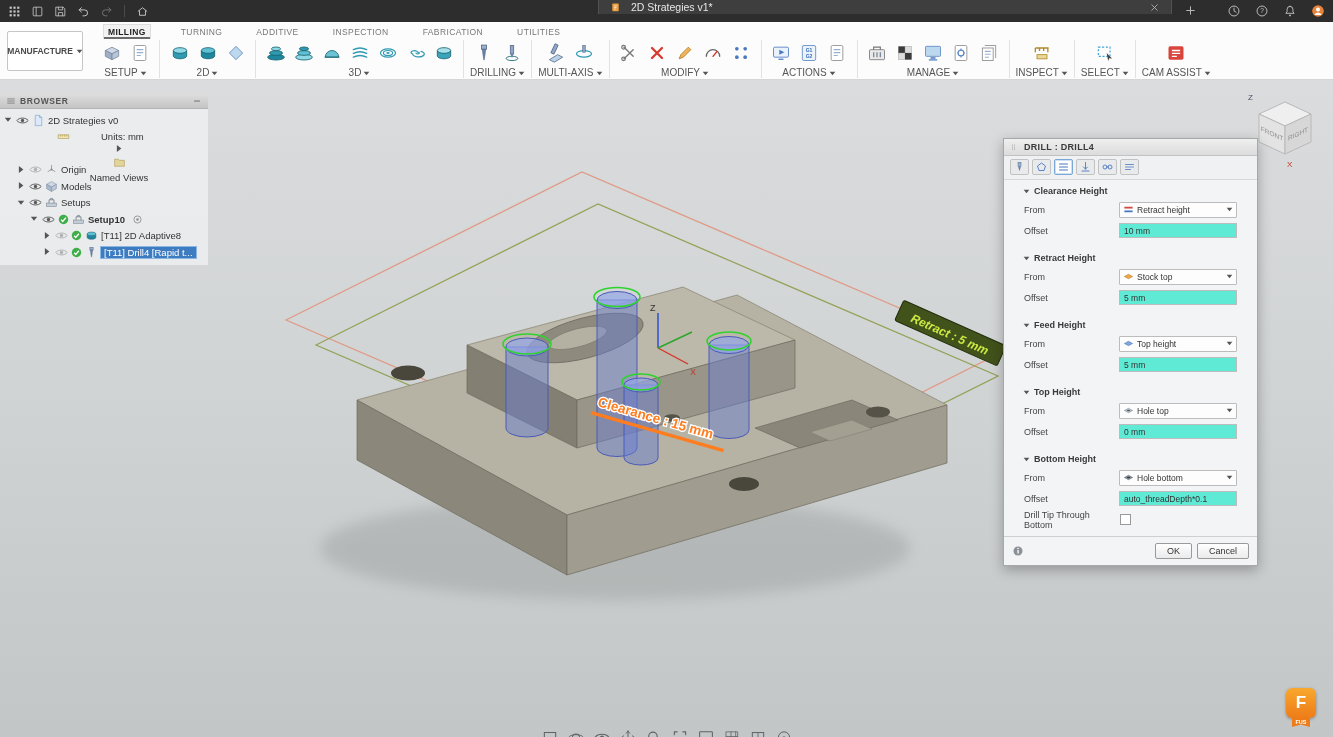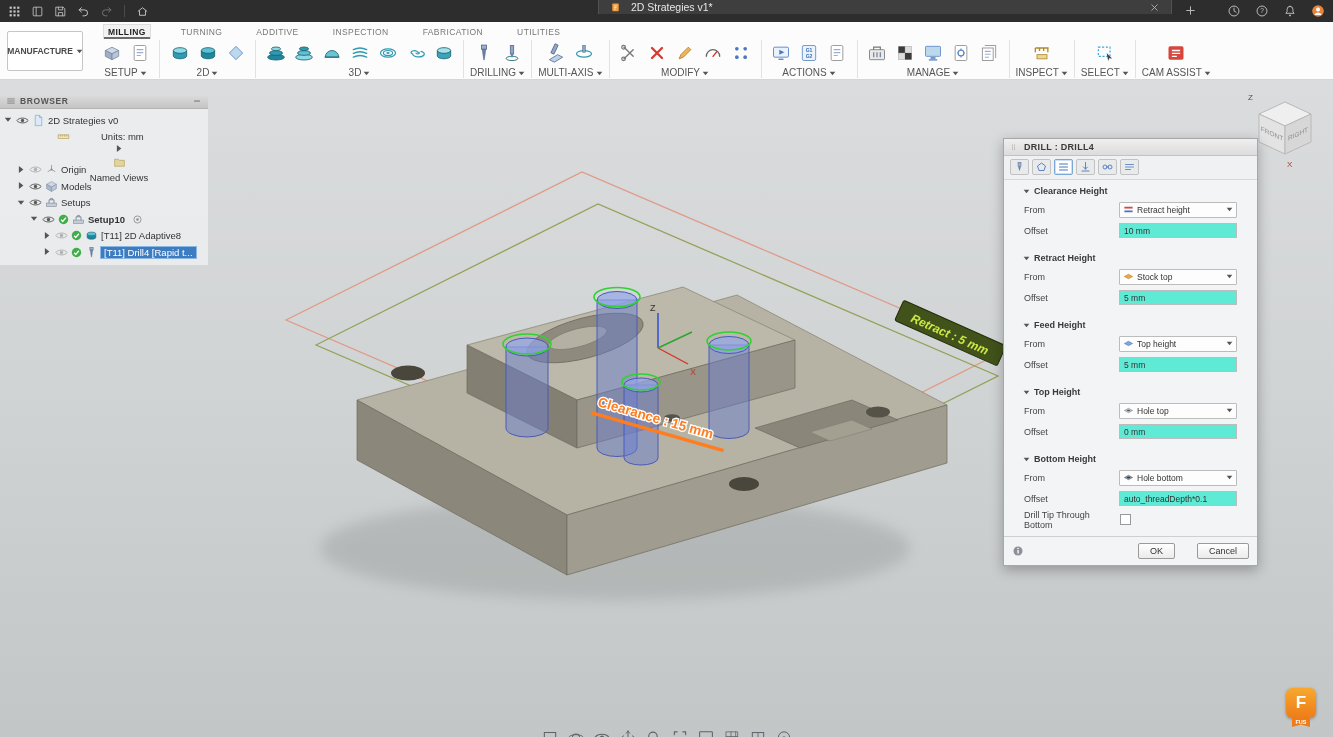--- a/index.html
+++ b/index.html
@@ -74,21 +74,21 @@
   .dsec-h svg { width:7px; height:5px; }
   .drow { height:21px; display:flex; align-items:center; padding:0 8px; }
   .dlab { color:#444; }
   .dselect { margin-left:auto; width:118px; height:16px; border:1px solid #bcbcbc; border-radius:1px; background:#fdfdfd; display:flex; align-items:center; gap:3px; padding:0 3px; cursor:pointer; }
   .dselect .fico { display:inline-flex; } .dselect .fico svg { width:11px; height:11px; }
   .dselect .ftxt { flex:1; font-size:8.5px; color:#333; overflow:hidden; white-space:nowrap; }
   .dselect .fcaret { display:inline-flex; } .dselect .fcaret svg { width:7px; height:5px; }
   .dinput { margin-left:auto; width:118px; height:15px; border:1px solid #bcbcbc; background:#5eead4; font-size:8.5px; color:#333; padding:0 4px; font-family:"Liberation Sans",sans-serif; }
   .dcheckwrap { margin-left:auto; width:118px; display:flex; }
   .dcheck { width:11px; height:11px; border:1px solid #9a9a9a; background:#fff; cursor:pointer; }
-  .dlg-footer { display:flex; align-items:center; gap:22px; padding:6px 8px; border-top:1px solid #cfcfcf; }
+  .dlg-footer { display:flex; align-items:center; gap:5px; padding:6px 8px; border-top:1px solid #cfcfcf; }
   .info-ic { margin-right:auto; display:inline-flex; cursor:pointer; } .info-ic svg { width:12px; height:12px; }
   .btn { font-size:9px; color:#333; padding:2px 11px; border:1px solid #9a9a9a; border-radius:2px; background:linear-gradient(#ffffff,#ebebeb); cursor:pointer; font-family:"Liberation Sans",sans-serif; }
 
   
   .viewcube { position:absolute; right:8px; top:10px; width:80px; height:80px; z-index:15; cursor:pointer; }
 
   
   .bottom-navbar { position:absolute; left:50%; bottom:-9px; transform:translateX(-50%); display:flex; gap: 9px; z-index:20; }
   .nbico { width:17px; height:17px; display:inline-flex; cursor:pointer; }
   .nbico svg { width:17px; height:17px; }

